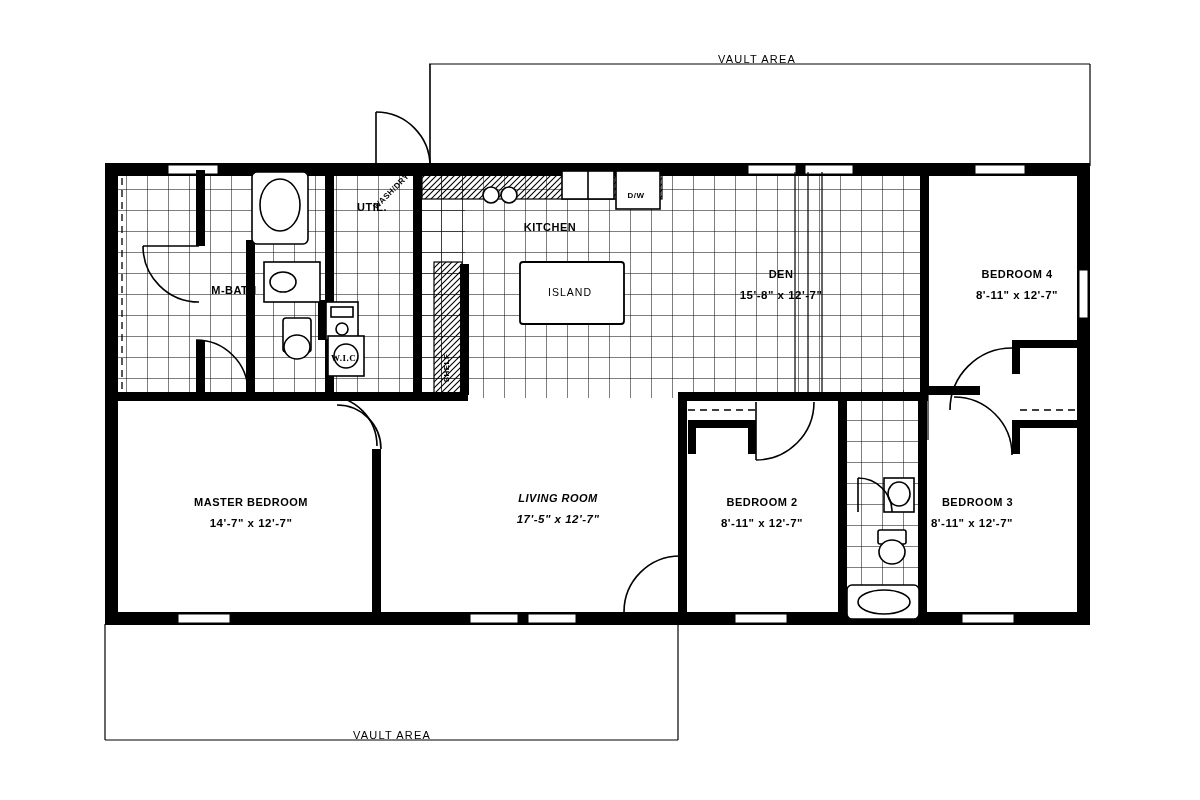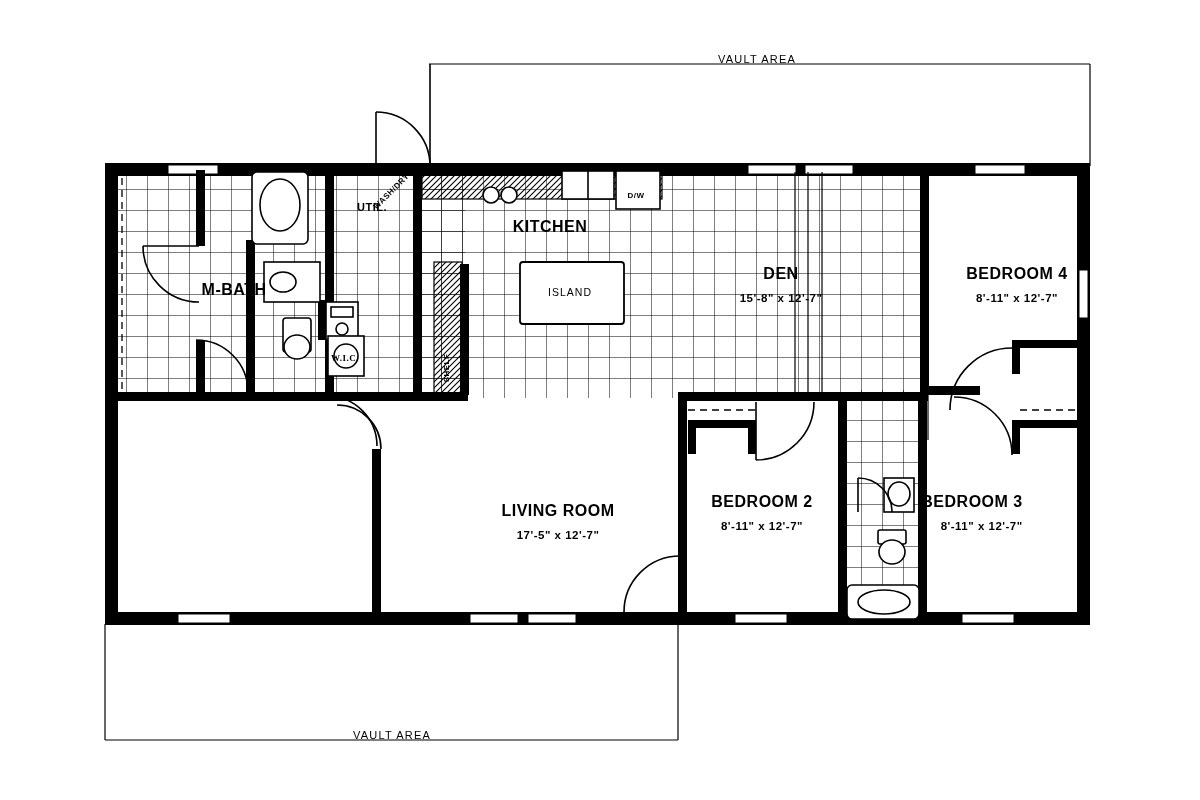--- a/index.html
+++ b/index.html
@@ -23,21 +23,21 @@
     position: absolute;
     text-align: center;
     font-weight: bold;
     letter-spacing: 0.5px;
     white-space: nowrap;
     transform: translate(-50%, -50%);
     line-height: 1.35;
   }
   .label .name {
     display: block;
-    font-size: 16px;
+    font-size: 11px;
     font-weight: bold;
   }
   .label .dims {
     display: block;
     font-size: 11.5px;
     font-weight: bold;
     margin-top: 6px;
   }
   .label.small .name { font-size: 11px; }
   .label.tiny .name { font-size: 9px; }
@@ -260,22 +260,26 @@
   <div class="label" style="left:781px; top:285px;">
     <span class="name">DEN</span>
     <span class="dims">15'-8" x  12'-7"</span>
   </div>
 
   <div class="label" style="left:1017px; top:285px;">
     <span class="name">BEDROOM 4</span>
     <span class="dims">8'-11" x  12'-7"</span>
   </div>
 
-
-  <div class="label" style="left:558px; top:522px;">
+  <div class="label" style="left:251px; top:513px;">
+    <span class="name">MASTER BEDROOM</span>
+    <span class="dims">14'-7" x  12'-7"</span>
+  </div>
+
+  <div class="label" style="left:558px; top:509px;font-style:italic;">
     <span class="name">LIVING ROOM</span>
     <span class="dims">17'-5" x  12'-7"</span>
   </div>
 
   <div class="label" style="left:762px; top:513px;">
     <span class="name">BEDROOM 2</span>
     <span class="dims">8'-11" x  12'-7"</span>
   </div>
 
   <div class="label" style="left:972px; top:513px;text-align:right;">

